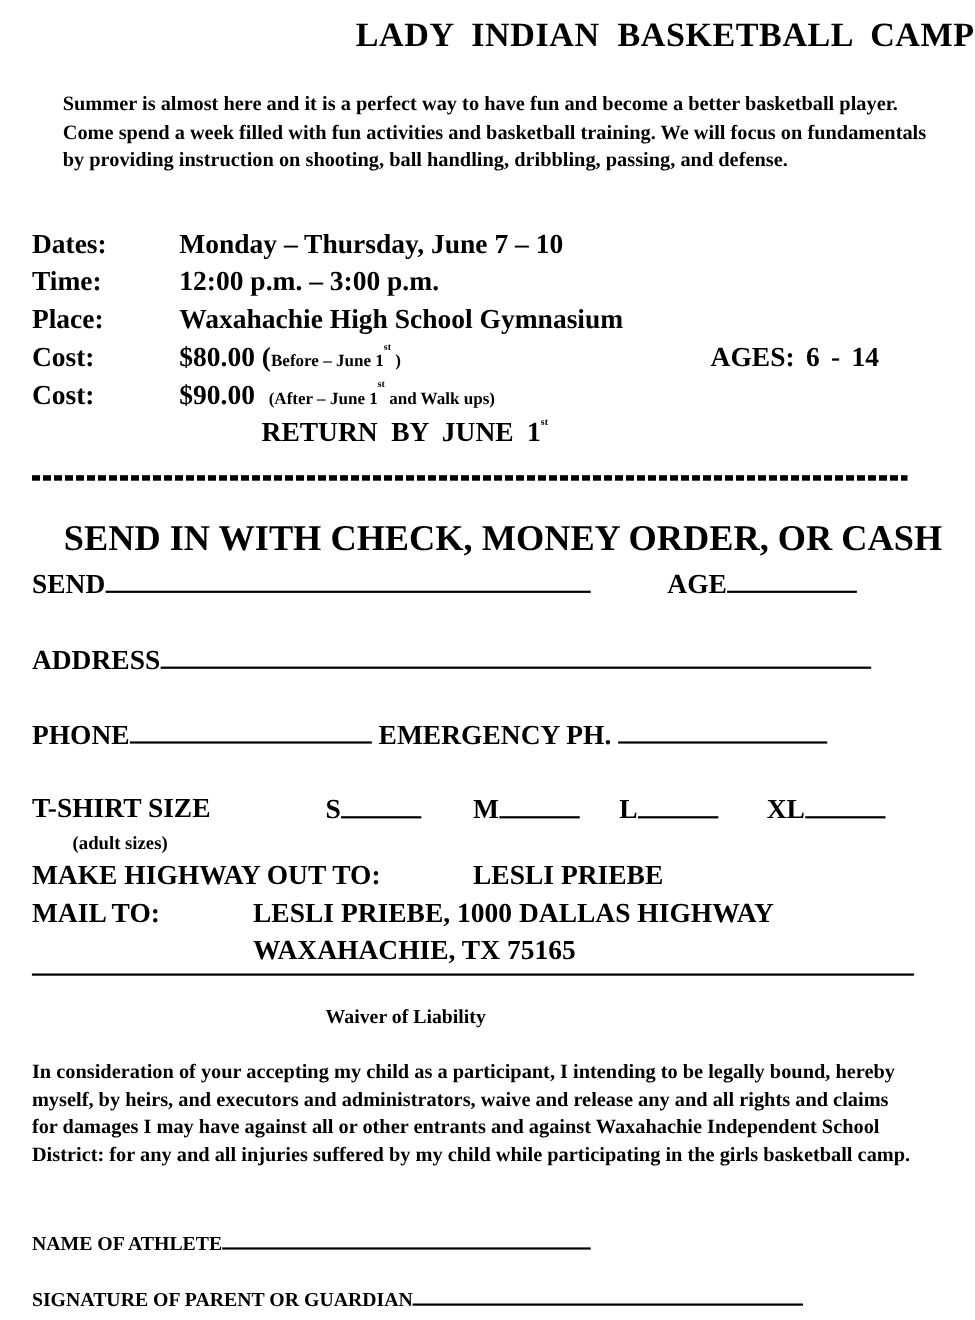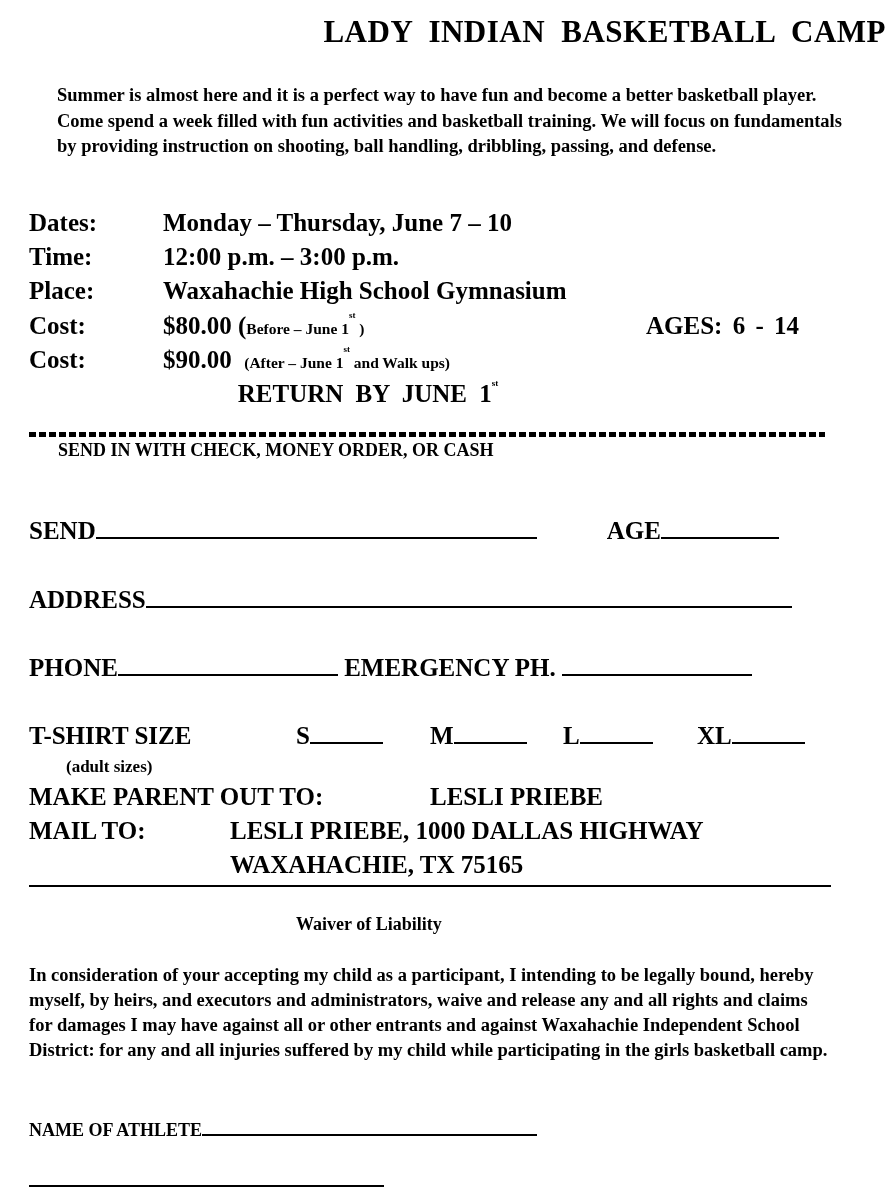--- a/index.html
+++ b/index.html
@@ -12,21 +12,21 @@
   .intro { left: 29px; top: 83px; width: 800px; font-size: 18.5px; line-height: 25.5px; white-space: normal; margin-left: 28px; }
   .info-row { left: 29px; font-size: 25px; height: 34px; }
   .info-row .lbl { position: absolute; left: 0; }
   .info-row .val { position: absolute; left: 134px; white-space: nowrap; }
   .small { font-size: 15.5px; }
   sup { font-size: 9px; vertical-align: top; position: relative; top: -2px; }
   .ages { left: 646px; top: 312px; font-size: 25px; word-spacing: 4px; }
   .return { left: 0; width: 736px; text-align: center; top: 380px; font-size: 25px; word-spacing: 6px; }
   .dash { left: 29px; top: 418px; width: 796px; height: 5px;
     background: repeating-linear-gradient(to right, #000 0 7px, transparent 7px 10px); top: 432px; }
-  .send { left: 58px; top: 440px; font-size: 18px; }
+  .send { left: 58px; top: 472px; font-size: 33px; }
   .field-row { left: 29px; font-size: 25px; }
   .line { display: inline-block; border-bottom: 2px solid #000; height: 20px; vertical-align: baseline; }
   .adult { left: 66px; top: 757px; font-size: 17px; font-weight: bold; }
   .hr { left: 29px; top: 885px; width: 802px; height: 2px; background: #000; }
   .waiver-title { left: 296px; top: 914px; font-size: 18px; }
   .waiver { left: 29px; top: 963px; width: 800px; font-size: 18.5px; line-height: 25px; white-space: normal; }
   .sig-row { left: 29px; font-size: 18px; }
   .sig-row .line { height: 14px; }
 </style>
 </head>
@@ -78,29 +78,29 @@
 
 <div class="abs field-row" style="top:722px;">
   <span>T-SHIRT SIZE</span>
 </div>
 <div class="abs field-row" style="top:722px;left:296px;"><span>S</span><span class="line" style="width:73px;"></span></div>
 <div class="abs field-row" style="top:722px;left:430px;"><span>M</span><span class="line" style="width:73px;"></span></div>
 <div class="abs field-row" style="top:722px;left:563px;"><span>L</span><span class="line" style="width:73px;"></span></div>
 <div class="abs field-row" style="top:722px;left:697px;"><span>XL</span><span class="line" style="width:73px;"></span></div>
 <div class="abs adult">(adult sizes)</div>
 
-<div class="abs field-row" style="top:783px;">MAKE PARENT OUT TO:</div>
+<div class="abs field-row" style="top:783px;">MAKE HIGHWAY OUT TO:</div>
 <div class="abs field-row" style="top:783px;left:430px;">LESLI  PRIEBE</div>
 <div class="abs field-row" style="top:817px;">MAIL TO:</div>
 <div class="abs field-row" style="top:817px;left:230px;">LESLI  PRIEBE, 1000 DALLAS HIGHWAY</div>
 <div class="abs field-row" style="top:851px;left:230px;">WAXAHACHIE, TX 75165</div>
 
 <div class="abs hr"></div>
 
 <div class="abs waiver-title">Waiver of Liability</div>
 <div class="abs waiver">In consideration of your accepting my child as a participant, I intending to be legally bound, hereby myself, by heirs, and executors and administrators, waive and release any and all rights and claims for damages I may have against all or other entrants and against Waxahachie Independent School District: for any and all injuries suffered by my child while participating in the girls basketball camp.</div>
 
 <div class="abs sig-row" style="top:1120px;">
   <span>NAME OF ATHLETE</span><span class="line" style="width:335px;"></span>
 </div>
 <div class="abs sig-row" style="top:1171px;">
-  <span class="line" style="width:355px;"></span>
+  <span>SIGNATURE OF PARENT OR GUARDIAN</span><span class="line" style="width:355px;"></span>
 </div>
 
 </body></html>

